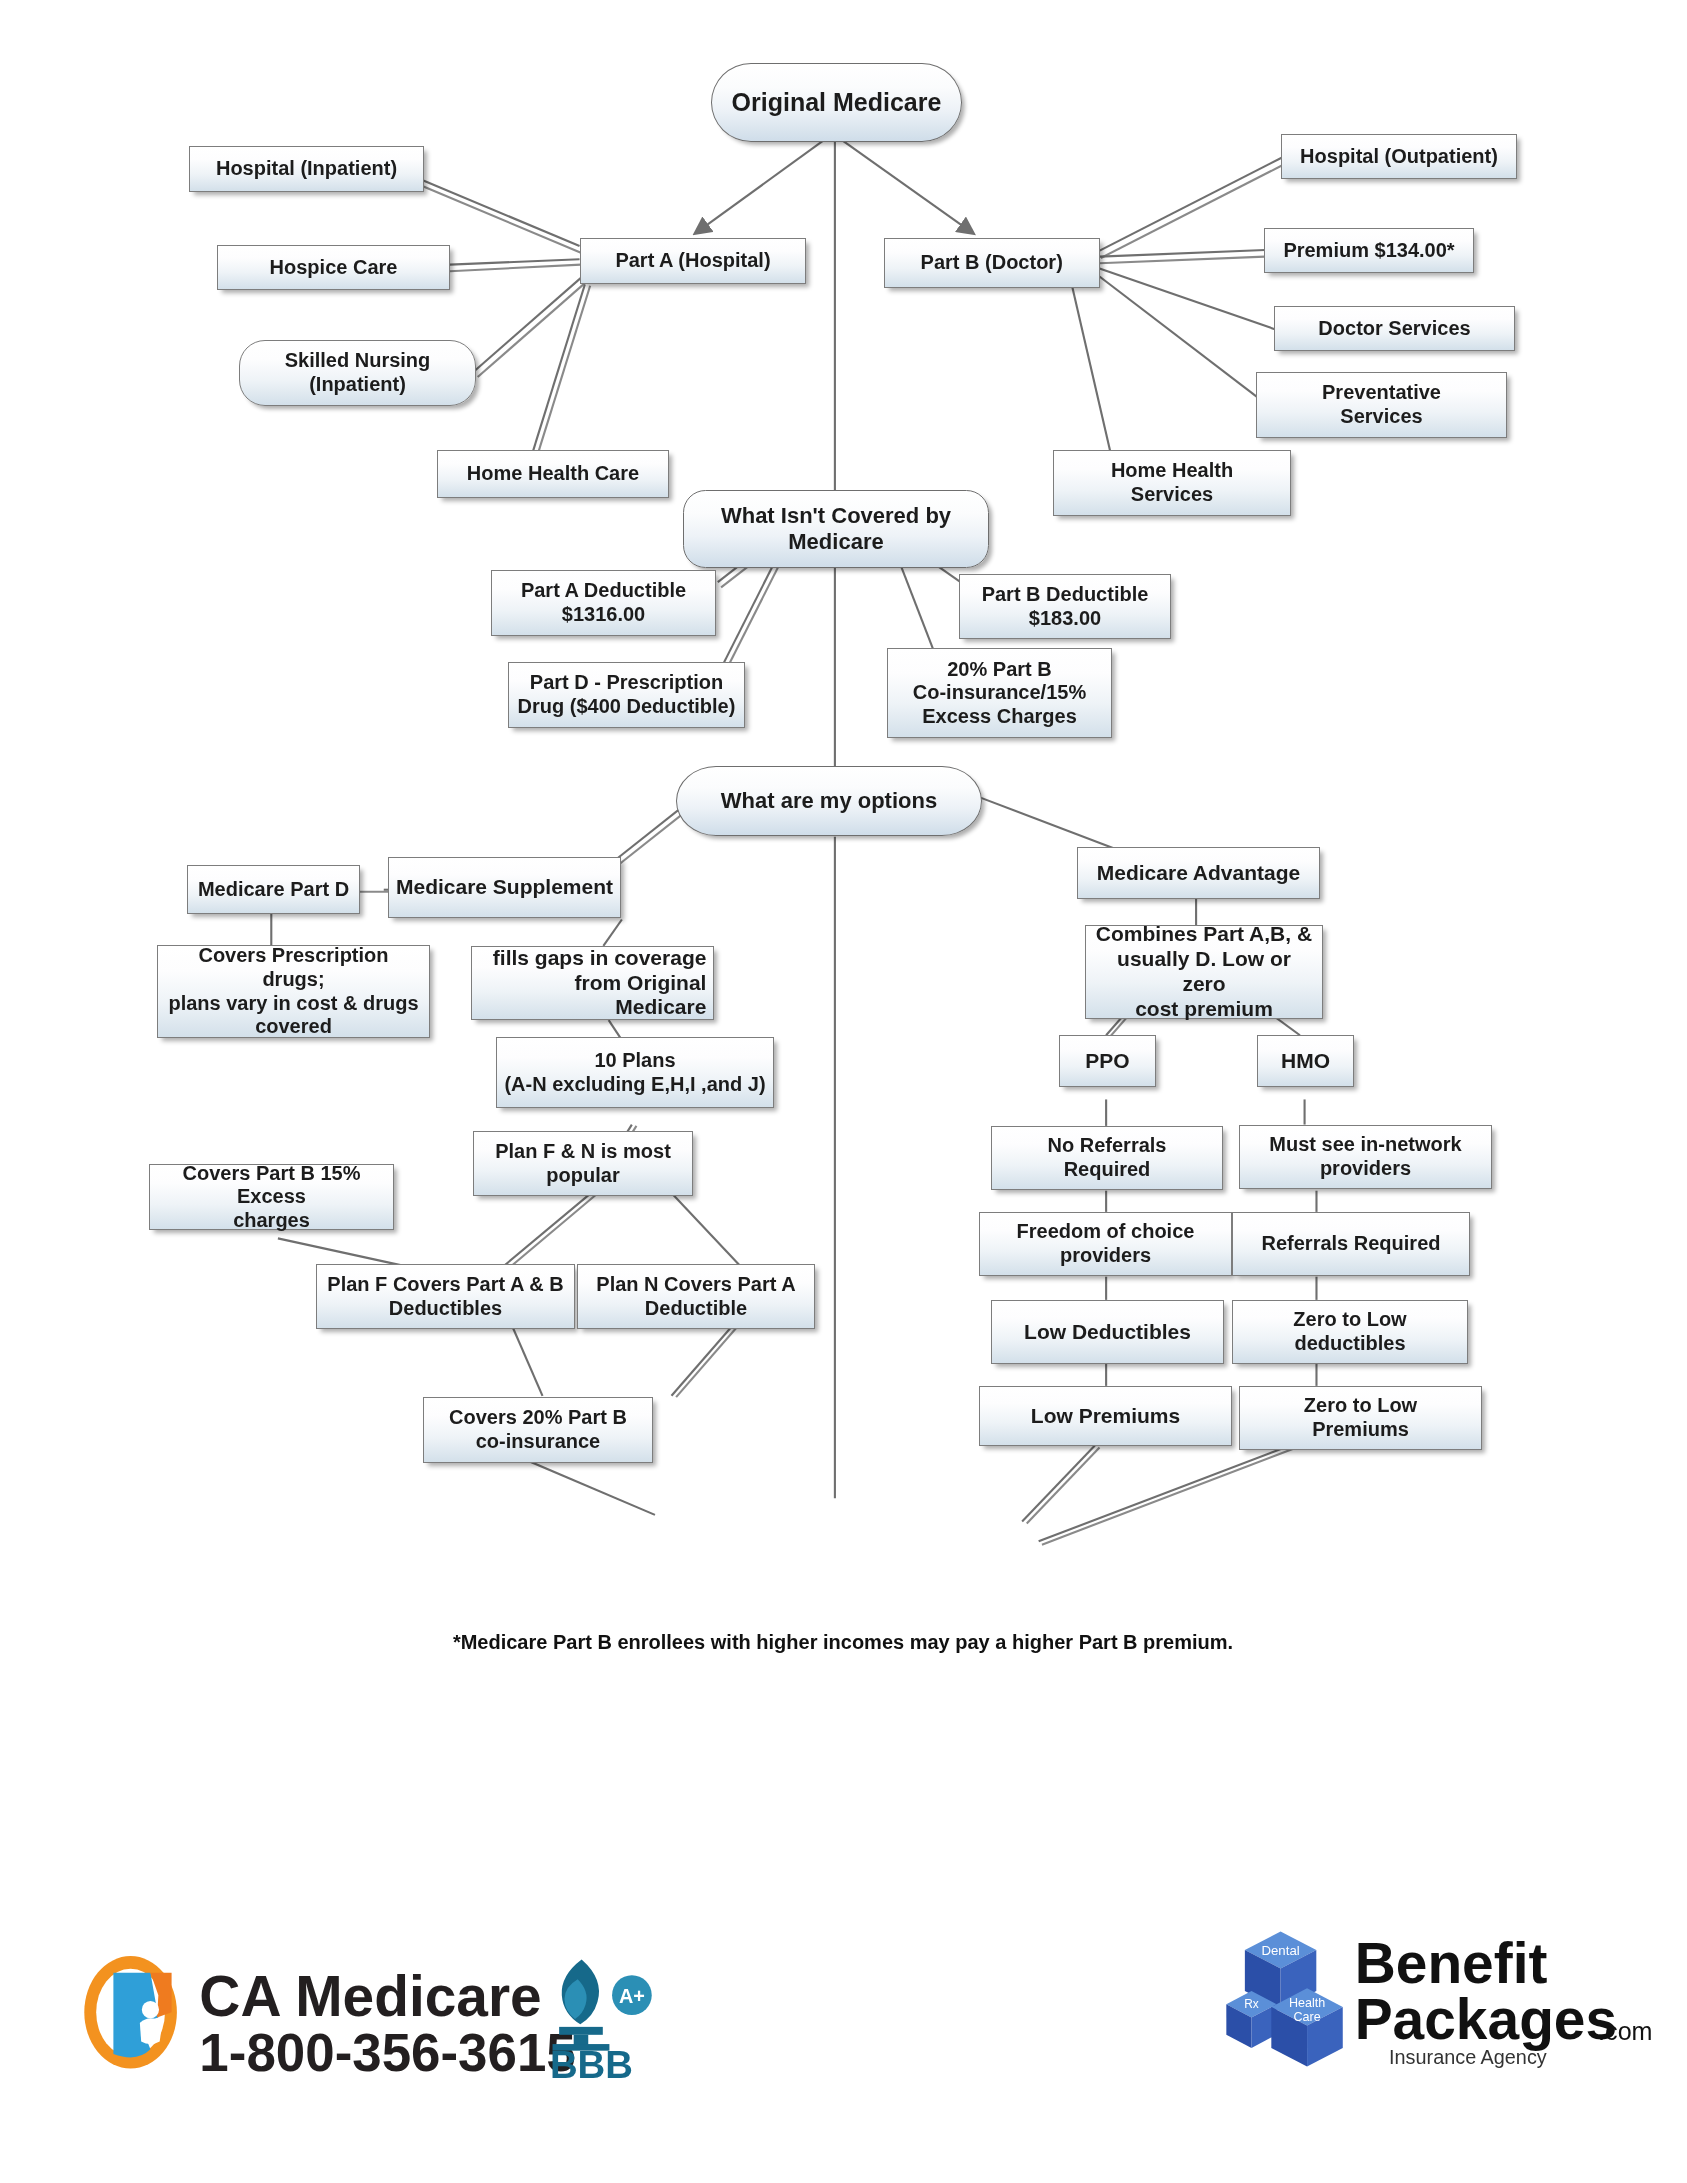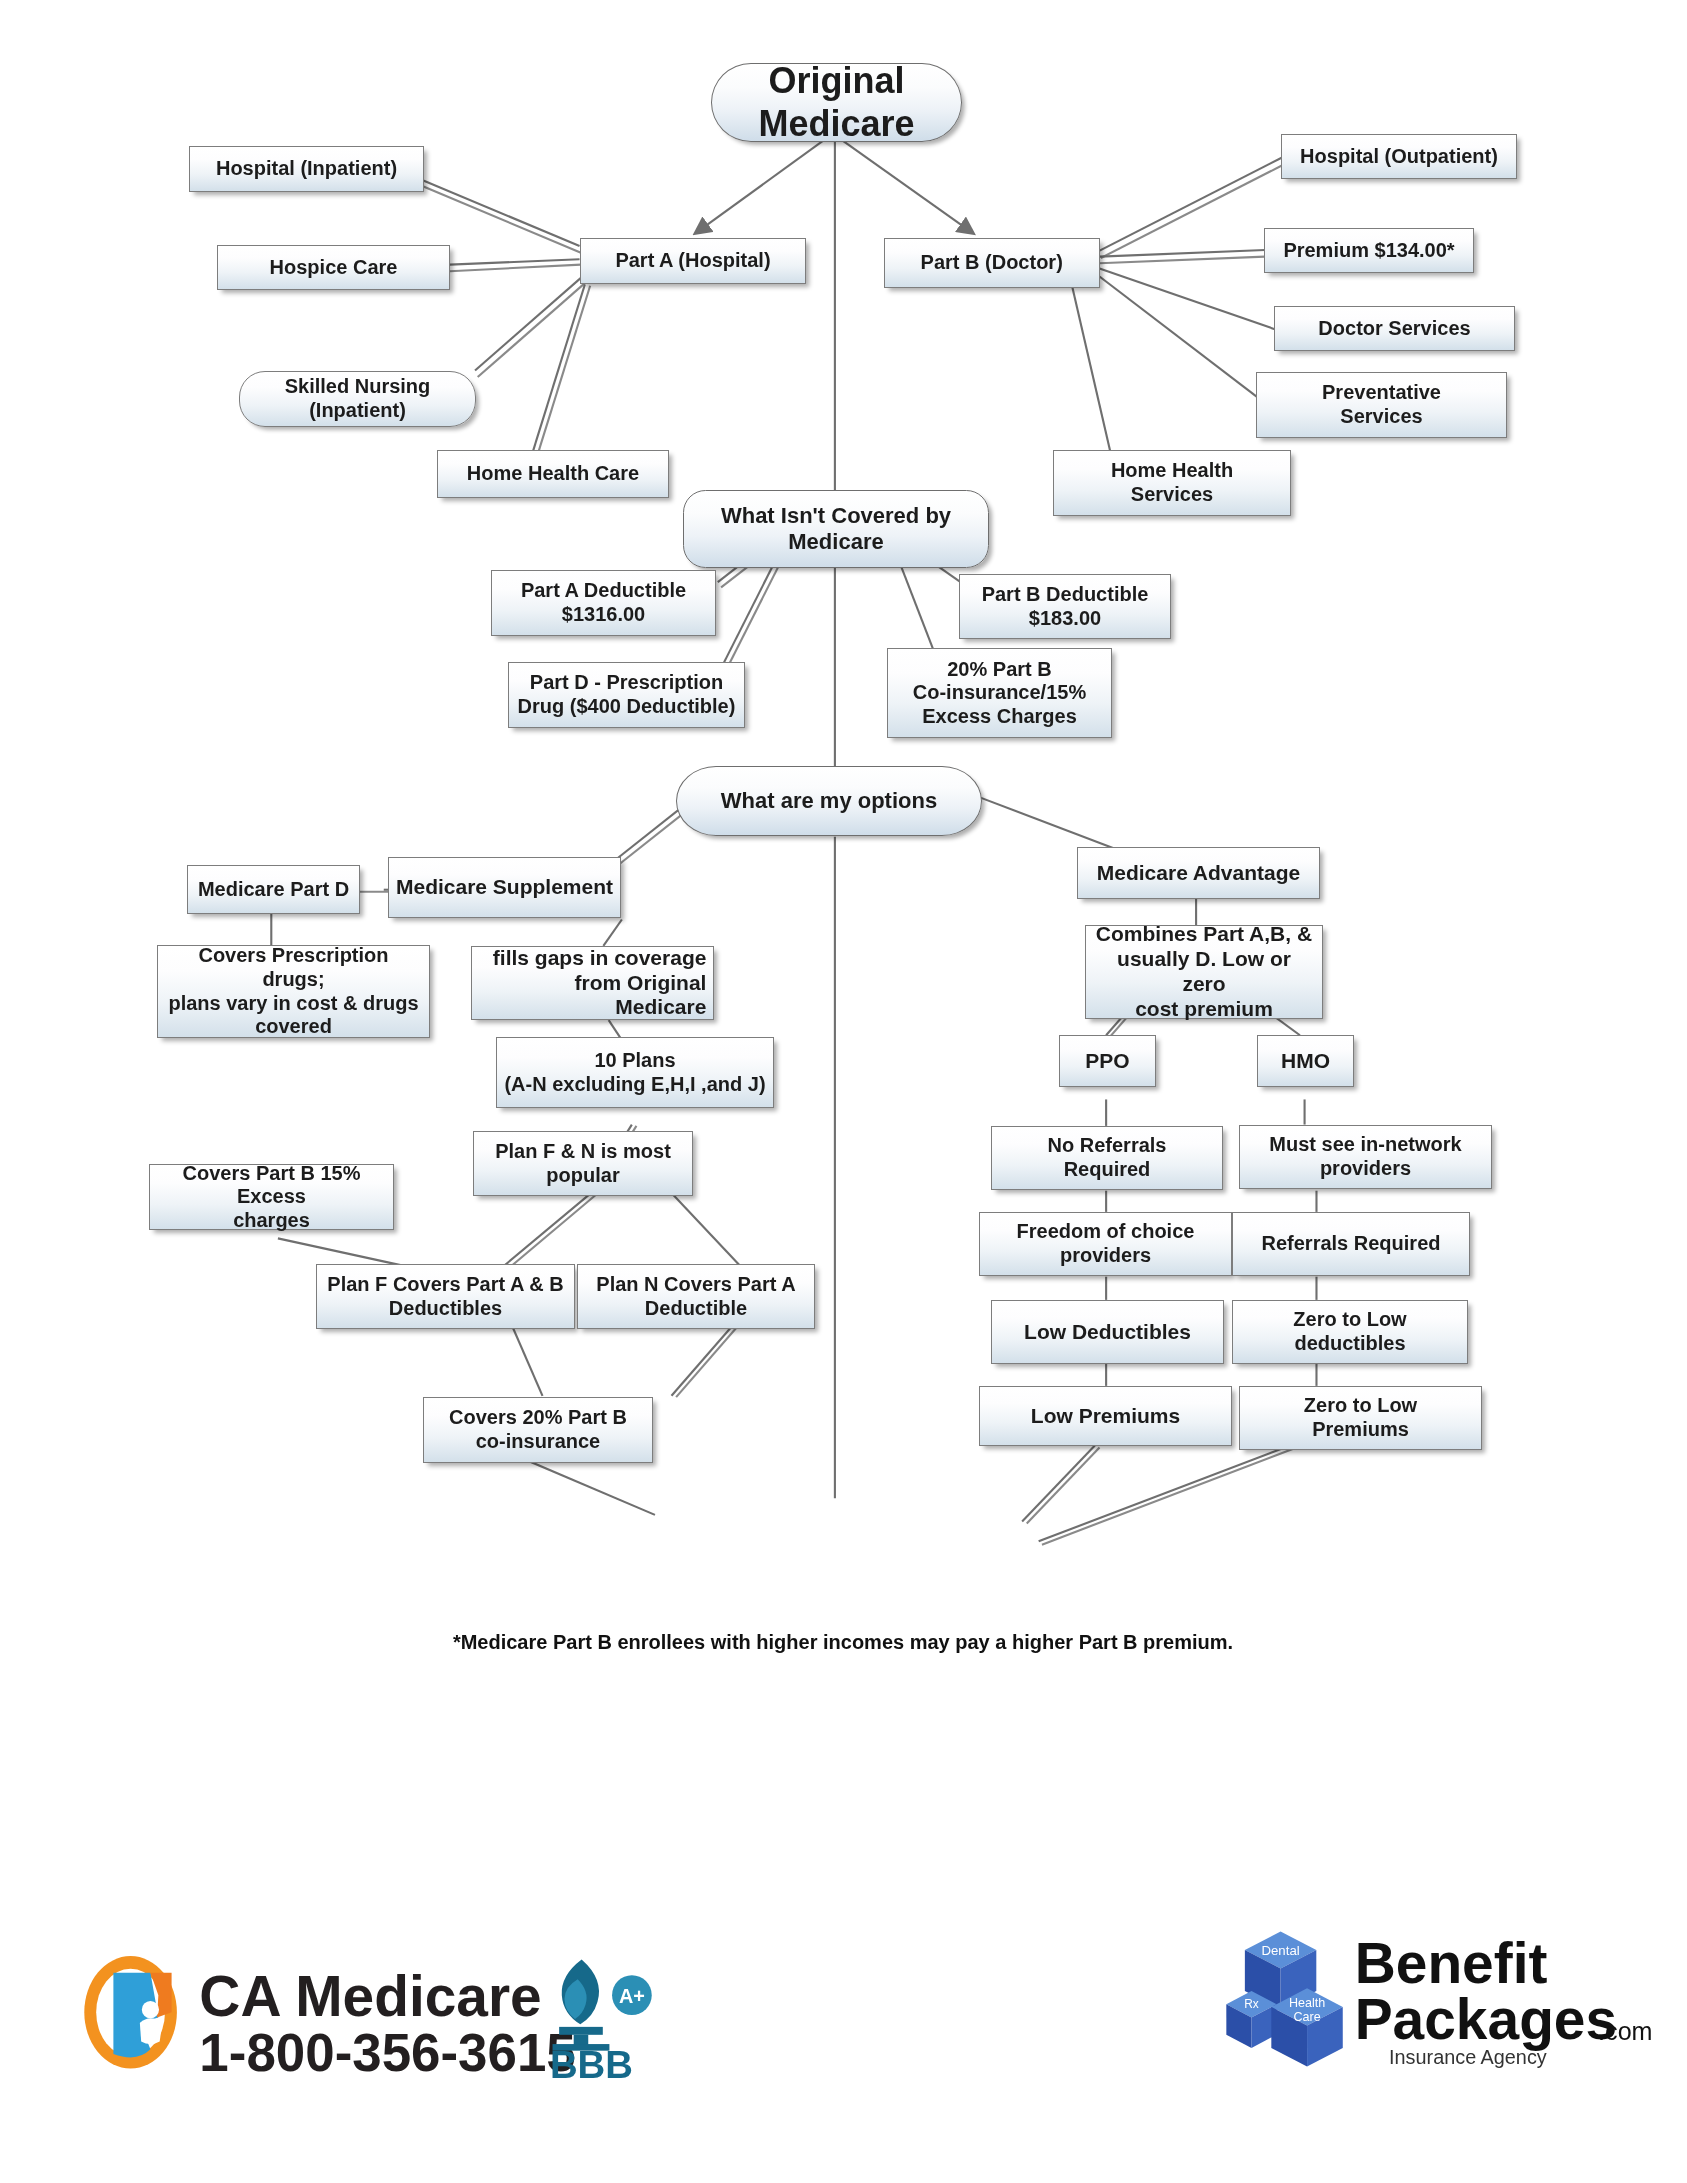--- a/index.html
+++ b/index.html
@@ -35,21 +35,21 @@
     border:1.3px solid #6e6e6e;
     background:linear-gradient(to bottom,#ffffff 0%,#fbfcfd 30%,#edf2f7 60%,#cfdde9 100%);
   }
   .node.soft{
     border-radius:22.5px;
     border:1.3px solid #6e6e6e;
     background:linear-gradient(to bottom,#ffffff 0%,#fbfcfd 30%,#edf2f7 60%,#cfdde9 100%);
   }
 
   
-  .t-title{font-size:36px;}
+  .t-title{font-size:25px;}
   .t-hub{font-size:22px;}
   .t-big{font-size:21px;}
   .t-med{font-size:20px;}
 
   
   #footnote{
     position:absolute;left:413px;top:1631px;width:860px;
     font-size:20px;font-weight:bold;color:#111;text-align:center;
     font-family:"Liberation Sans","DejaVu Sans",sans-serif;
   }
@@ -149,21 +149,21 @@
   </div>
 
   <div class="node t-med" style="left:189px;top:146px;width:235px;height:46px;">
     <span class="lbl">Hospital (Inpatient)</span>
   </div>
 
   <div class="node t-med" style="left:217px;top:245px;width:233px;height:45px;">
     <span class="lbl">Hospice Care</span>
   </div>
 
-  <div class="node t-med" style="left:239px;top:371px;width:237px;height:56px;border-radius:26px;">
+  <div class="node t-med" style="left:239px;top:340px;width:237px;height:66px;border-radius:26px;">
     <span class="lbl">Skilled Nursing
 (Inpatient)</span>
   </div>
 
   <div class="node t-med" style="left:437px;top:450px;width:232px;height:48px;">
     <span class="lbl">Home Health Care</span>
   </div>
 
   <div class="node t-med" style="left:580px;top:238px;width:226px;height:46px;">
     <span class="lbl">Part A (Hospital)</span>

